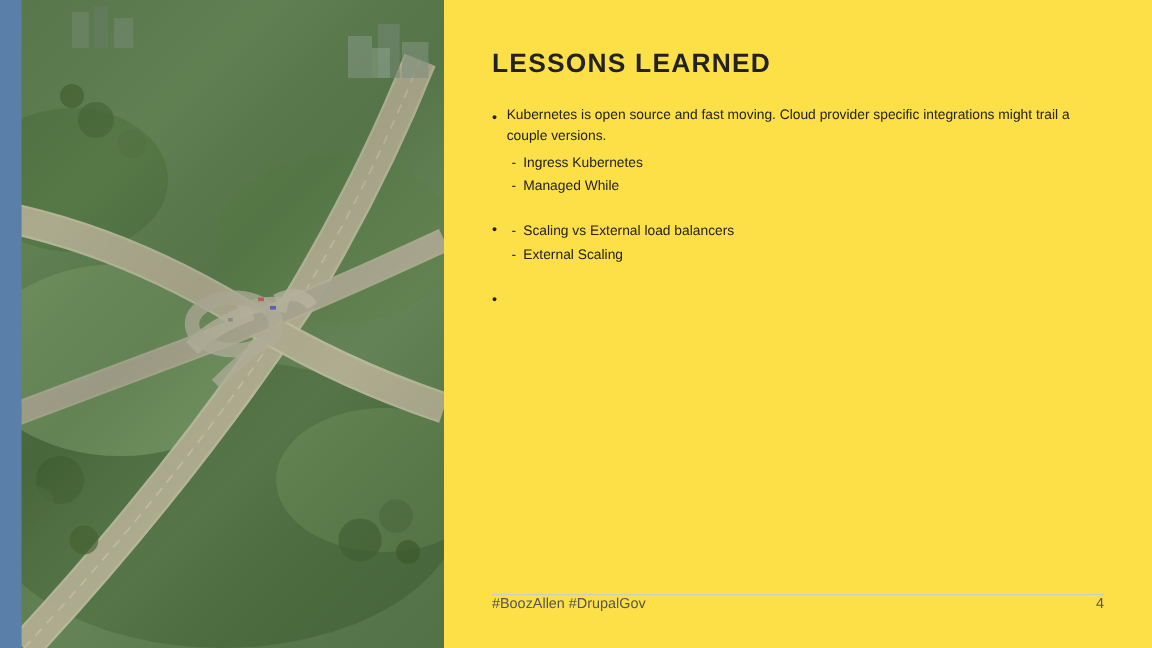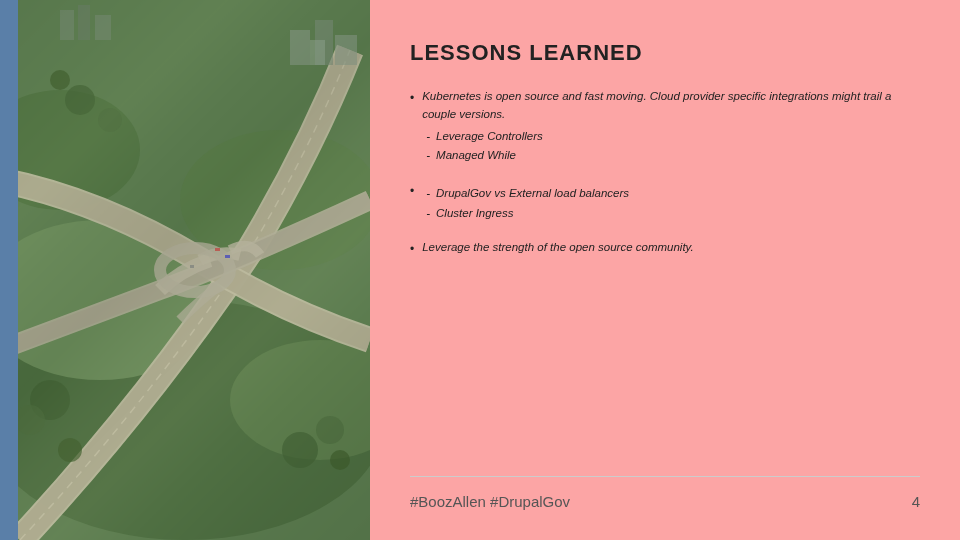--- a/index.html
+++ b/index.html
@@ -34,21 +34,21 @@
       top: 0;
       width: 18px;
       height: 100%;
       background: #5a7fa8;
       z-index: 10;
     }
 
     .right-panel {
       flex: 1;
       height: 540px;
-      background: #fca5a5;
+      background: #fde047;
       padding: 40px 40px 30px 40px;
       display: flex;
       flex-direction: column;
       position: relative;
     }
 
     .slide-title {
       font-size: 22px;
       font-weight: bold;
       letter-spacing: 1px;
@@ -74,47 +74,46 @@
 
     .bullet-dot {
       margin-right: 8px;
       margin-top: 1px;
       flex-shrink: 0;
       font-size: 12px;
     }
 
     .bullet-text {
       flex: 1;
-      font-style: italic;
     }
 
     .sub-list {
       margin-top: 4px;
       margin-left: 4px;
     }
 
     .sub-item {
       display: flex;
       align-items: flex-start;
       margin-bottom: 2px;
     }
 
     .sub-dash {
       margin-right: 6px;
       flex-shrink: 0;
     }
 
     .footer {
       border-top: 1px solid #ccc;
-      padding-top: 16px;
+      padding-top: 0;
       display: flex;
       justify-content: space-between;
       align-items: center;
       font-family: Arial, sans-serif;
-      font-size: 15px;
+      font-size: 12px;
       color: #555;
     }
 
     
     svg.highway {
       position: absolute;
       top: 0; left: 0;
       width: 100%; height: 100%;
       opacity: 0.85;
     }
@@ -184,51 +183,48 @@
 
   <div class="content-area">
 
     <div class="bullet-item">
       <span class="bullet-dot">•</span>
       <div class="bullet-text">
         <span>Kubernetes is open source and fast moving. Cloud provider specific integrations might trail a couple versions.</span>
         <div class="sub-list">
           <div class="sub-item">
             <span class="sub-dash">-</span>
-            <span>Leverage Controllers</span>
+            <span>Ingress Kubernetes</span>
           </div>
           <div class="sub-item">
             <span class="sub-dash">-</span>
             <span>Managed While</span>
           </div>
         </div>
       </div>
     </div>
 
     <div class="bullet-item">
       <span class="bullet-dot">•</span>
       <div class="bullet-text">
         <div class="sub-list">
           <div class="sub-item">
             <span class="sub-dash">-</span>
-            <span>DrupalGov vs External load balancers</span>
-          </div>
-          <div class="sub-item">
-            <span class="sub-dash">-</span>
-            <span>Cluster Ingress</span>
+            <span>Scaling vs External load balancers</span>
+          </div>
+          <div class="sub-item">
+            <span class="sub-dash">-</span>
+            <span>External Scaling</span>
           </div>
         </div>
       </div>
     </div>
 
     <div class="bullet-item">
       <span class="bullet-dot">•</span>
-      <div class="bullet-text">
-        <span>Leverage the strength of the open source community.</span>
-      </div>
     </div>
 
   </div>
 
   <div class="footer">
     <span>#BoozAllen #DrupalGov</span>
     <span>4</span>
   </div>
 </div>
 

